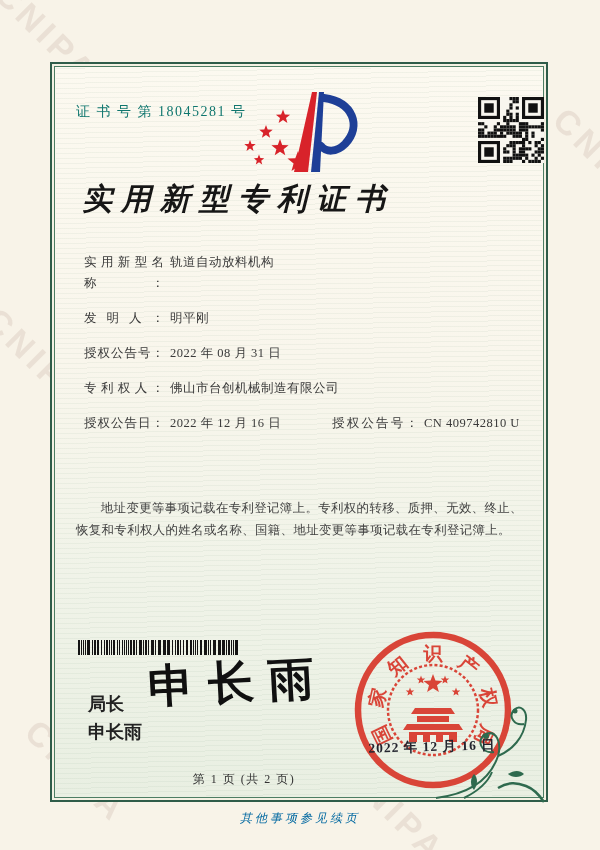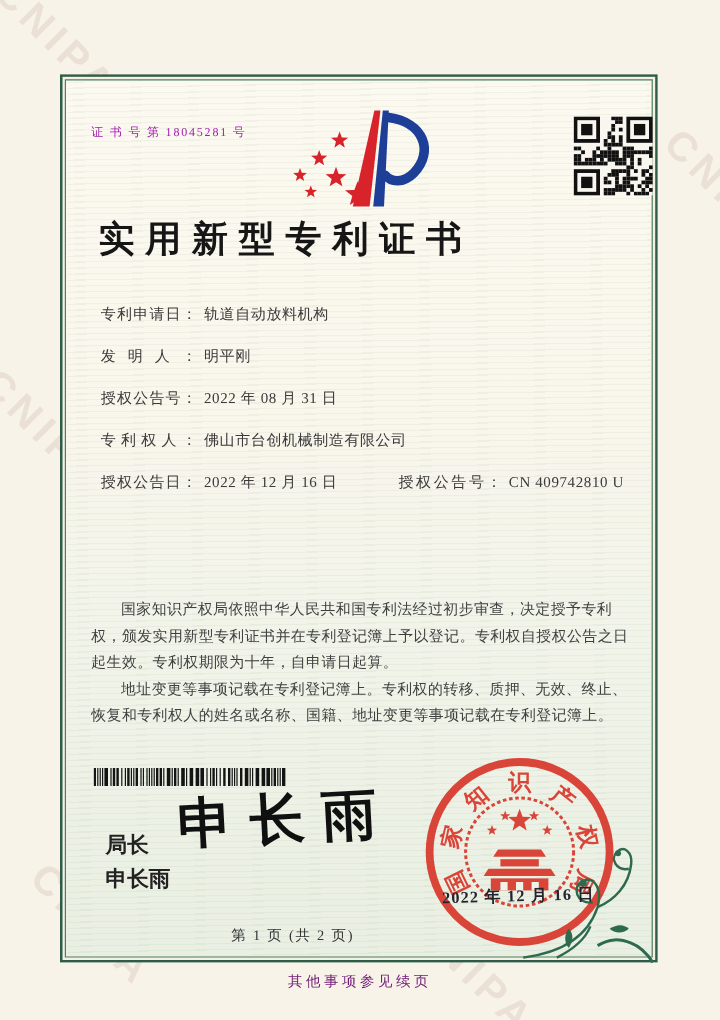--- a/index.html
+++ b/index.html
@@ -14,25 +14,25 @@
   
   #frame{position:absolute;left:50px;top:62px;width:494px;height:736px;z-index:2;
       border:2px solid #2f5c49;
       box-shadow:inset 0 0 0 2px #f4f1e3, inset 0 0 0 3px #4d7d63;
       background:linear-gradient(180deg,#fcf9f0 0%,#f9f6ec 40%,#f0f3e8 70%,#e9efe2 100%);}
   #frame::after{content:"";position:absolute;inset:4px;pointer-events:none;
       background:repeating-linear-gradient(179deg,rgba(110,150,120,0.08) 0 1px,transparent 1px 5px);}
 
   .abs{position:absolute;z-index:3;}
 
-  #certno{left:76px;top:103px;font-size:10px;color:#a21caf;letter-spacing:1.5px;}
+  #certno{left:76px;top:103px;font-size:14px;color:#0f766e;letter-spacing:1.5px;}
   #logo{left:238px;top:84px;}
   #qr{left:478px;top:97px;}
   #title{left:0;top:179px;width:476px;text-align:center;font-size:30px;font-weight:700;
-      color:#161616;letter-spacing:9px;}
+      color:#161616;letter-spacing:9px;font-style:italic;}
 
   #fields{left:84px;top:252px;width:450px;}
   .frow{display:flex;align-items:flex-start;margin-bottom:14px;line-height:21px;
       font-size:12.5px;color:#3a3a3a;}
   .flabel{display:inline-block;width:80px;text-align:justify;text-align-last:justify;
       -moz-text-align-last:justify;flex:0 0 80px;}
   .flabel2{display:inline-block;width:86px;text-align:justify;text-align-last:justify;
       flex:0 0 86px;margin-left:32px;}
   .fvalue{margin-left:6px;letter-spacing:0.5px;}
   .w1{width:352px;}
@@ -47,22 +47,22 @@
   #issuer{left:88px;top:690px;font-size:18px;color:#222;line-height:28px;font-weight:600;}
   #signature{left:148px;top:652px;font-size:46px;color:#101010;letter-spacing:14px;
       transform:rotate(-3deg);font-weight:600;}
 
   #seal{left:351px;top:628px;z-index:4;}
   #sealdate{left:356px;top:738px;width:152px;text-align:center;font-size:13.5px;
       font-weight:700;color:#23242e;letter-spacing:1px;transform:rotate(-1.5deg);z-index:5;}
 
   #pageinfo{left:0;top:771px;width:488px;text-align:center;font-size:12px;color:#333;
       letter-spacing:1.5px;z-index:3;}
-  #contnote{left:0;top:810px;width:600px;text-align:center;font-size:12px;color:#701a75;
-      letter-spacing:3px;z-index:3;}
+  #contnote{left:0;top:810px;width:600px;text-align:center;font-size:12px;color:#0369a1;
+      letter-spacing:3px;z-index:3;font-style:italic;}
 
   #flourish{left:428px;top:698px;z-index:4;}
 
   .sealchar{font-size:19px;font-weight:700;fill:#d8372a;
       font-family:"Liberation Serif","DejaVu Serif",serif;}
 </style>
 </head>
 <body>
 
 <div id="page">
@@ -240,21 +240,21 @@
       <rect x="48" y="60" width="3" height="3" fill="#111"></rect>
       <rect x="51" y="60" width="3" height="3" fill="#111"></rect>
       <rect x="54" y="60" width="3" height="3" fill="#111"></rect>
       <rect x="57" y="60" width="3" height="3" fill="#111"></rect>
     </svg>
 
   <div class="abs" id="title">实用新型专利证书</div>
 
   <div class="abs" id="fields">
     <div class="frow">
-      <span class="flabel">专利申请日：</span>
+      <span class="flabel">实用新型名称：</span>
       <span class="fvalue w1">轨道自动放料机构</span>
     </div>
     <div class="frow">
       <span class="flabel">发明人：</span>
       <span class="fvalue w1">明平刚</span>
     </div>
     <div class="frow">
       <span class="flabel">授权公告号：</span>
       <span class="fvalue w1">2022 年 08 月 31 日</span>
     </div>
@@ -264,21 +264,20 @@
     </div>
     <div class="frow">
       <span class="flabel">授权公告日：</span>
       <span class="fvalue w2">2022 年 12 月 16 日</span>
       <span class="flabel2">授权公告号：</span>
       <span class="fvalue">CN 409742810 U</span>
     </div>
   </div>
 
   <div class="abs" id="bodytext">
-    <p>国家知识产权局依照中华人民共和国专利法经过初步审查，决定授予专利权，颁发实用新型专利证书并在专利登记簿上予以登记。专利权自授权公告之日起生效。专利权期限为十年，自申请日起算。</p>
     <p>地址变更等事项记载在专利登记簿上。专利权的转移、质押、无效、终止、恢复和专利权人的姓名或名称、国籍、地址变更等事项记载在专利登记簿上。</p>
   </div>
 
   <svg class="abs" id="barcode" width="160" height="15" viewBox="0 0 160 15">
       <rect x="0" y="0" width="2" height="15" fill="#141414"></rect>
       <rect x="3" y="0" width="1" height="15" fill="#141414"></rect>
       <rect x="5" y="0" width="1" height="15" fill="#141414"></rect>
       <rect x="7" y="0" width="1" height="15" fill="#141414"></rect>
       <rect x="9" y="0" width="3" height="15" fill="#141414"></rect>
       <rect x="14" y="0" width="1" height="15" fill="#141414"></rect>

